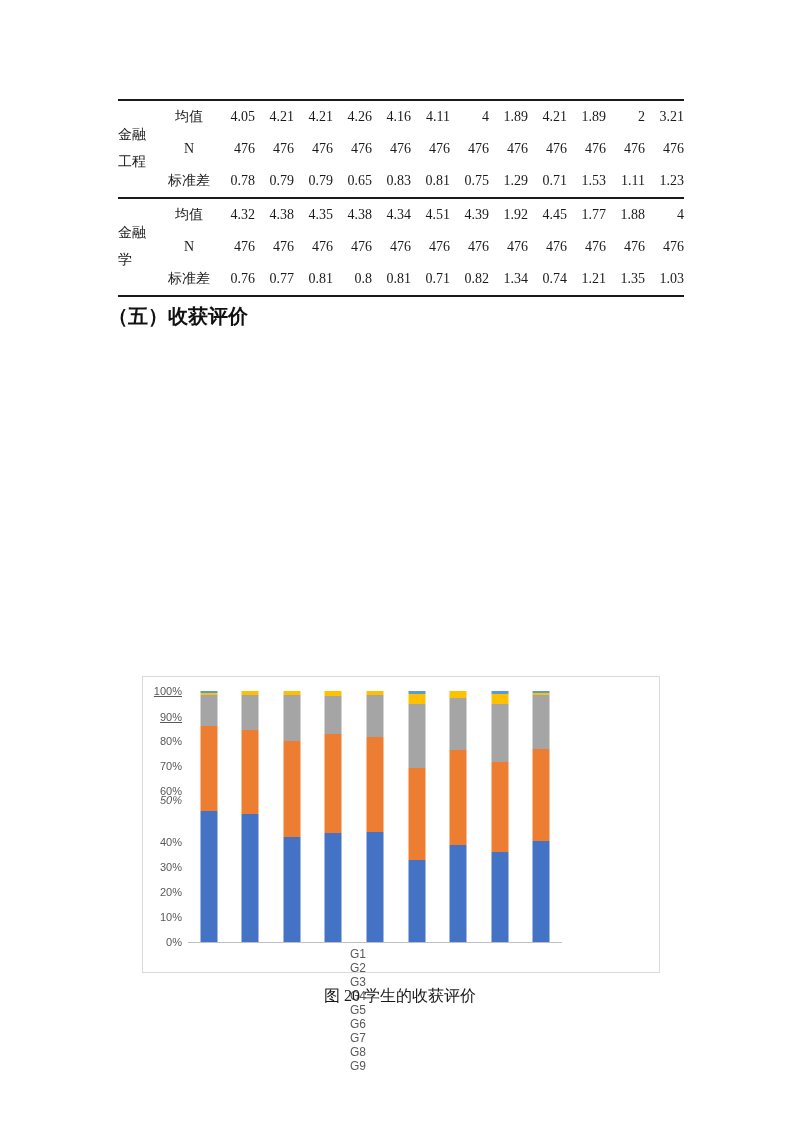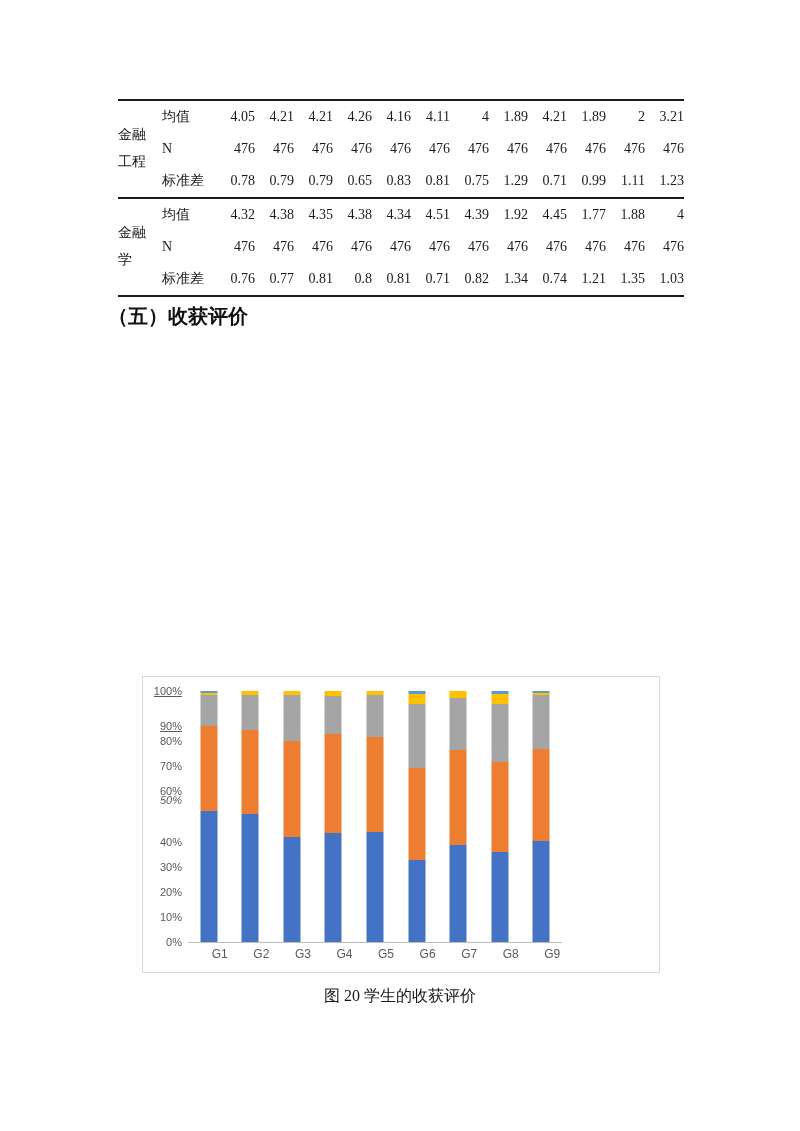--- a/index.html
+++ b/index.html
@@ -14,21 +14,21 @@
   
   .stats-table{
     position:absolute;left:118px;top:99px;width:566px;
     border-collapse:collapse;table-layout:fixed;
     font-size:14px;color:#1a1a1a;
     border-top:2px solid #1a1a1a;
   }
   .stats-table tbody{border-bottom:2px solid #1a1a1a;}
   .stats-table td{height:32px;padding:0;vertical-align:middle;}
   .gcell{width:44px;text-align:left;padding-left:5px;white-space:pre-line;line-height:1.9;margin-left:28px;}
-  .lcell{width:54px;}
+  .lcell{width:54px;text-align:center;}
   .vcell{text-align:right;padding-right:3px;}
   
   .sec-heading{
     position:absolute;left:100px;top:295px;margin:8px;
     font-family:"Liberation Sans","DejaVu Sans",sans-serif;
     font-size:20px;font-weight:700;color:#111;
   }
   .body-par{
     position:absolute;left:100px;top:333px;width:604px;margin:0;
     font-size:21px;line-height:42px;
@@ -52,22 +52,22 @@
     display:flex;flex-direction:row;
   }
   .slot{flex:1 1 0;position:relative;height:100%;}
   .bar{
     position:absolute;left:50%;transform:translateX(-50%);
     bottom:0;width:17px;height:100%;
     display:flex;flex-direction:column-reverse;
   }
   .seg{width:100%;}
   .xlabels{
-    position:absolute;left:56px;top:270px;width:374px;
-    display:flex;flex-direction:row;
+    position:absolute;left:28px;top:270px;width:374px;
+    display:flex;flex-direction:column;
   }
   .xlabel{flex:1 1 0;text-align:center;font-size:12px;color:#595959;}
   .legend{position:absolute;left:428px;top:78px;}
   .legend-item{display:flex;align-items:center;height:16px;margin-bottom:24px;}
   .legend-swatch{width:9px;height:9px;margin-right:5px;flex:0 0 auto;}
   .legend-label{font-size:13px;color:#595959;white-space:nowrap;}
   
   .fig-caption{
     position:absolute;left:0;top:986px;width:800px;
     text-align:center;font-size:16px;color:#1a1a1a;
@@ -116,21 +116,21 @@
           <td class="lcell">标准差</td>
           <td class="vcell">0.78</td>
           <td class="vcell">0.79</td>
           <td class="vcell">0.79</td>
           <td class="vcell">0.65</td>
           <td class="vcell">0.83</td>
           <td class="vcell">0.81</td>
           <td class="vcell">0.75</td>
           <td class="vcell">1.29</td>
           <td class="vcell">0.71</td>
-          <td class="vcell">0.99</td>
+          <td class="vcell">1.53</td>
           <td class="vcell">1.11</td>
           <td class="vcell">1.23</td>
         </tr>
       </tbody>
       <tbody class="group">
         <tr>
           <td class="gcell" rowspan="3">金融
 学</td>
           <td class="lcell">均值</td>
           <td class="vcell">4.32</td>
@@ -186,21 +186,21 @@
     <div class="yaxis" id="yaxis">
         <div class="ytick" style="top: 244px;">0%</div>
         <div class="ytick" style="top: 218.9px;">10%</div>
         <div class="ytick" style="top: 193.8px;">20%</div>
         <div class="ytick" style="top: 168.7px;">30%</div>
         <div class="ytick" style="top: 143.6px;">40%</div>
         <div class="ytick" style="top: 102px; font-style: italic;">50%</div>
         <div class="ytick" style="top: 93.4px;">60%</div>
         <div class="ytick" style="top: 68.3px;">70%</div>
         <div class="ytick" style="top: 43px;">80%</div>
-        <div class="ytick" style="top: 28px; text-decoration: underline;">90%</div>
+        <div class="ytick" style="top: 19px; text-decoration: underline;">90%</div>
         <div class="ytick" style="top: -7px; text-decoration: underline;">100%</div>
       </div>
     <div class="plot" id="plot">
         <div class="slot">
           <div class="bar">
             <div class="seg" style="height: 52%; background: rgb(68, 114, 196);"></div>
             <div class="seg" style="height: 34%; background: rgb(237, 125, 49);"></div>
             <div class="seg" style="height: 12.4%; background: rgb(165, 165, 165);"></div>
             <div class="seg" style="height: 0.8%; background: rgb(255, 192, 0);"></div>
             <div class="seg" style="height: 0.8%; background: rgb(91, 155, 213);"></div>

